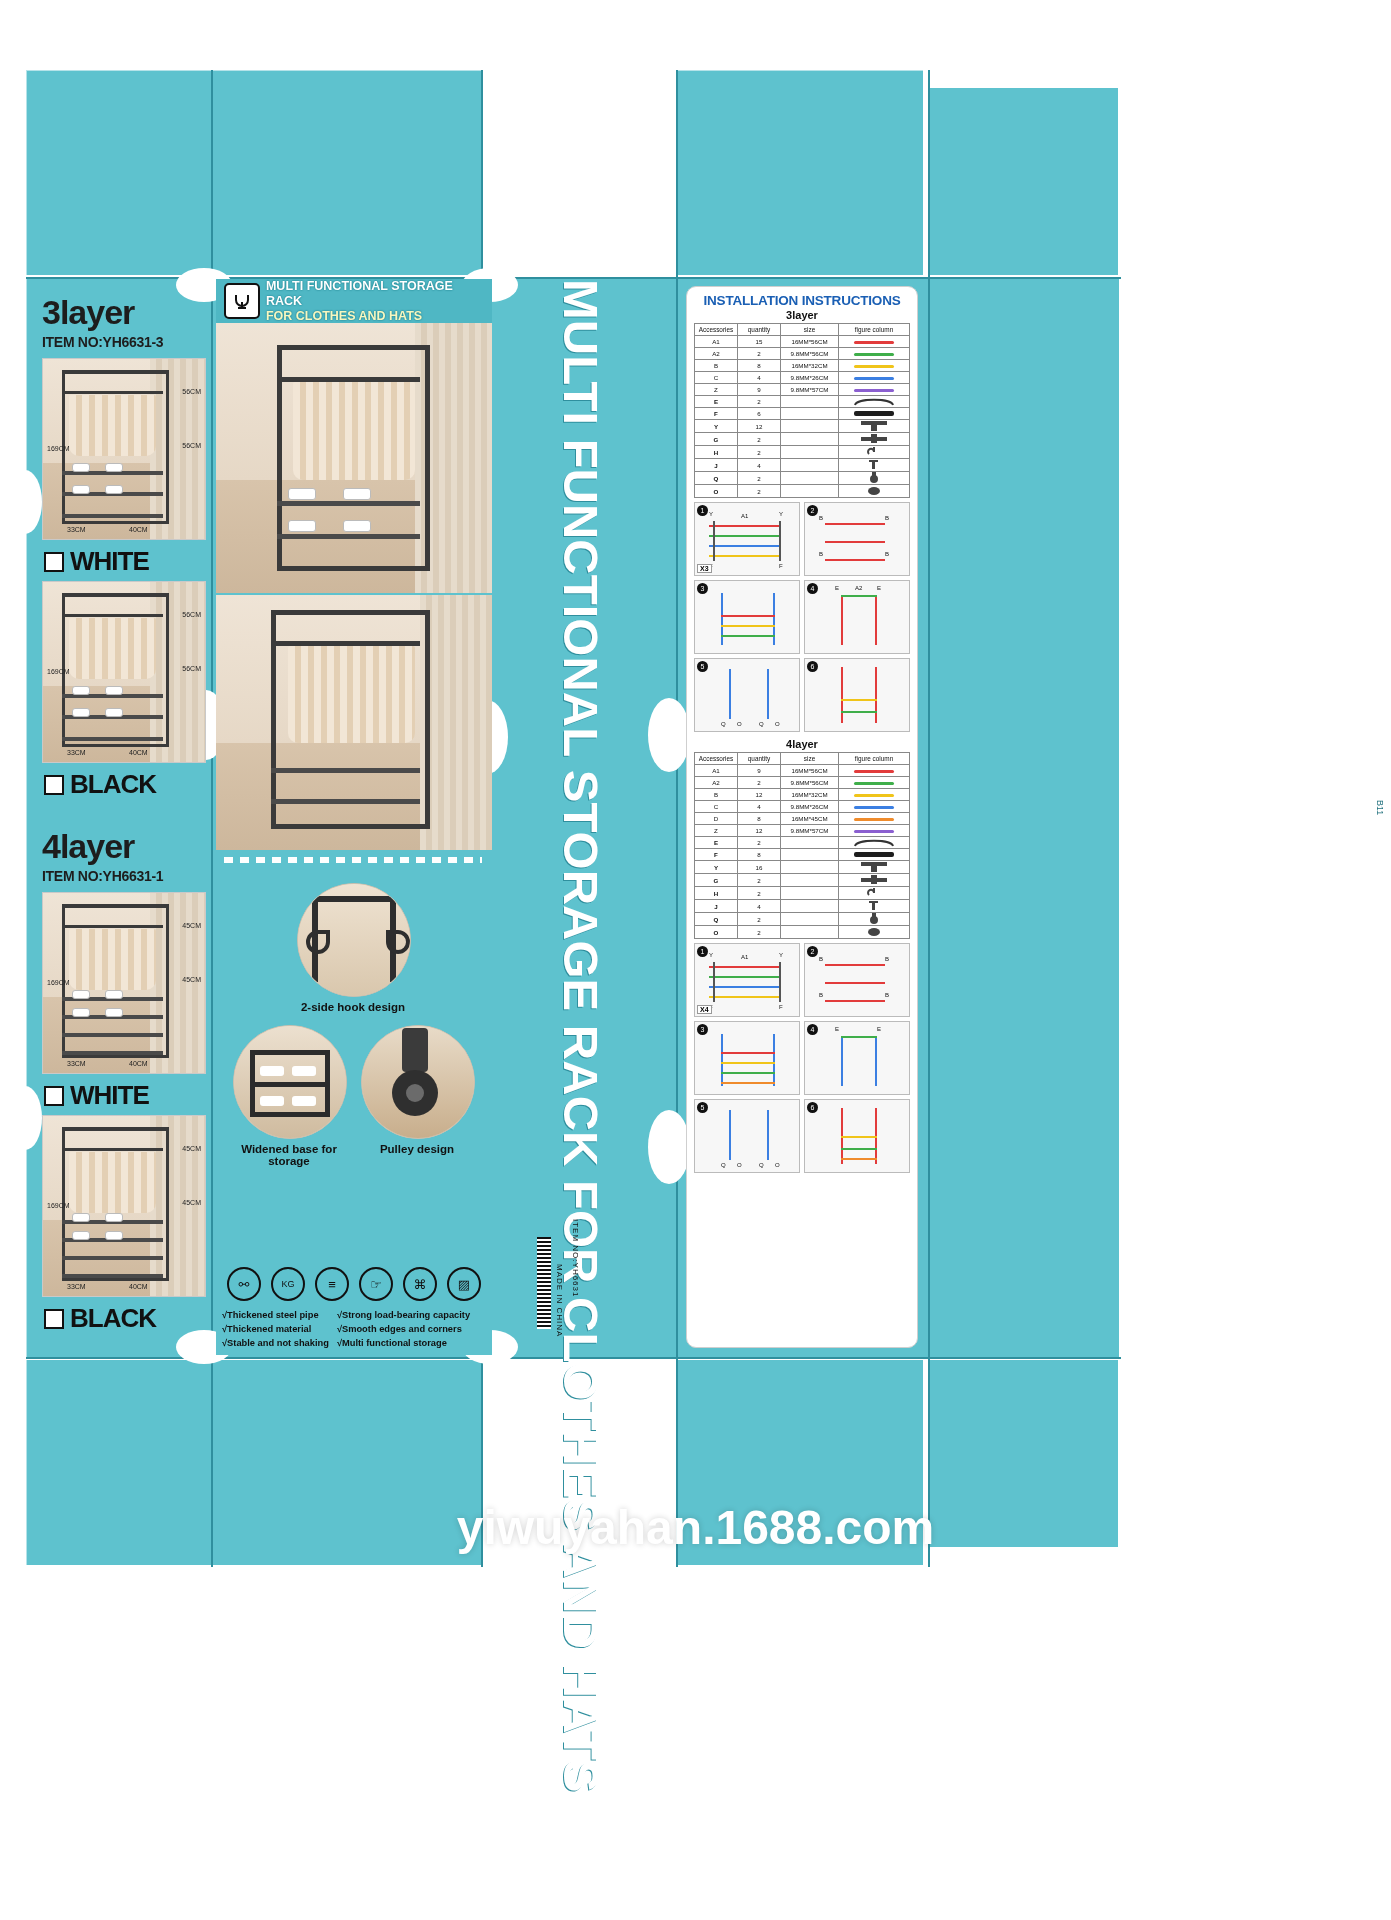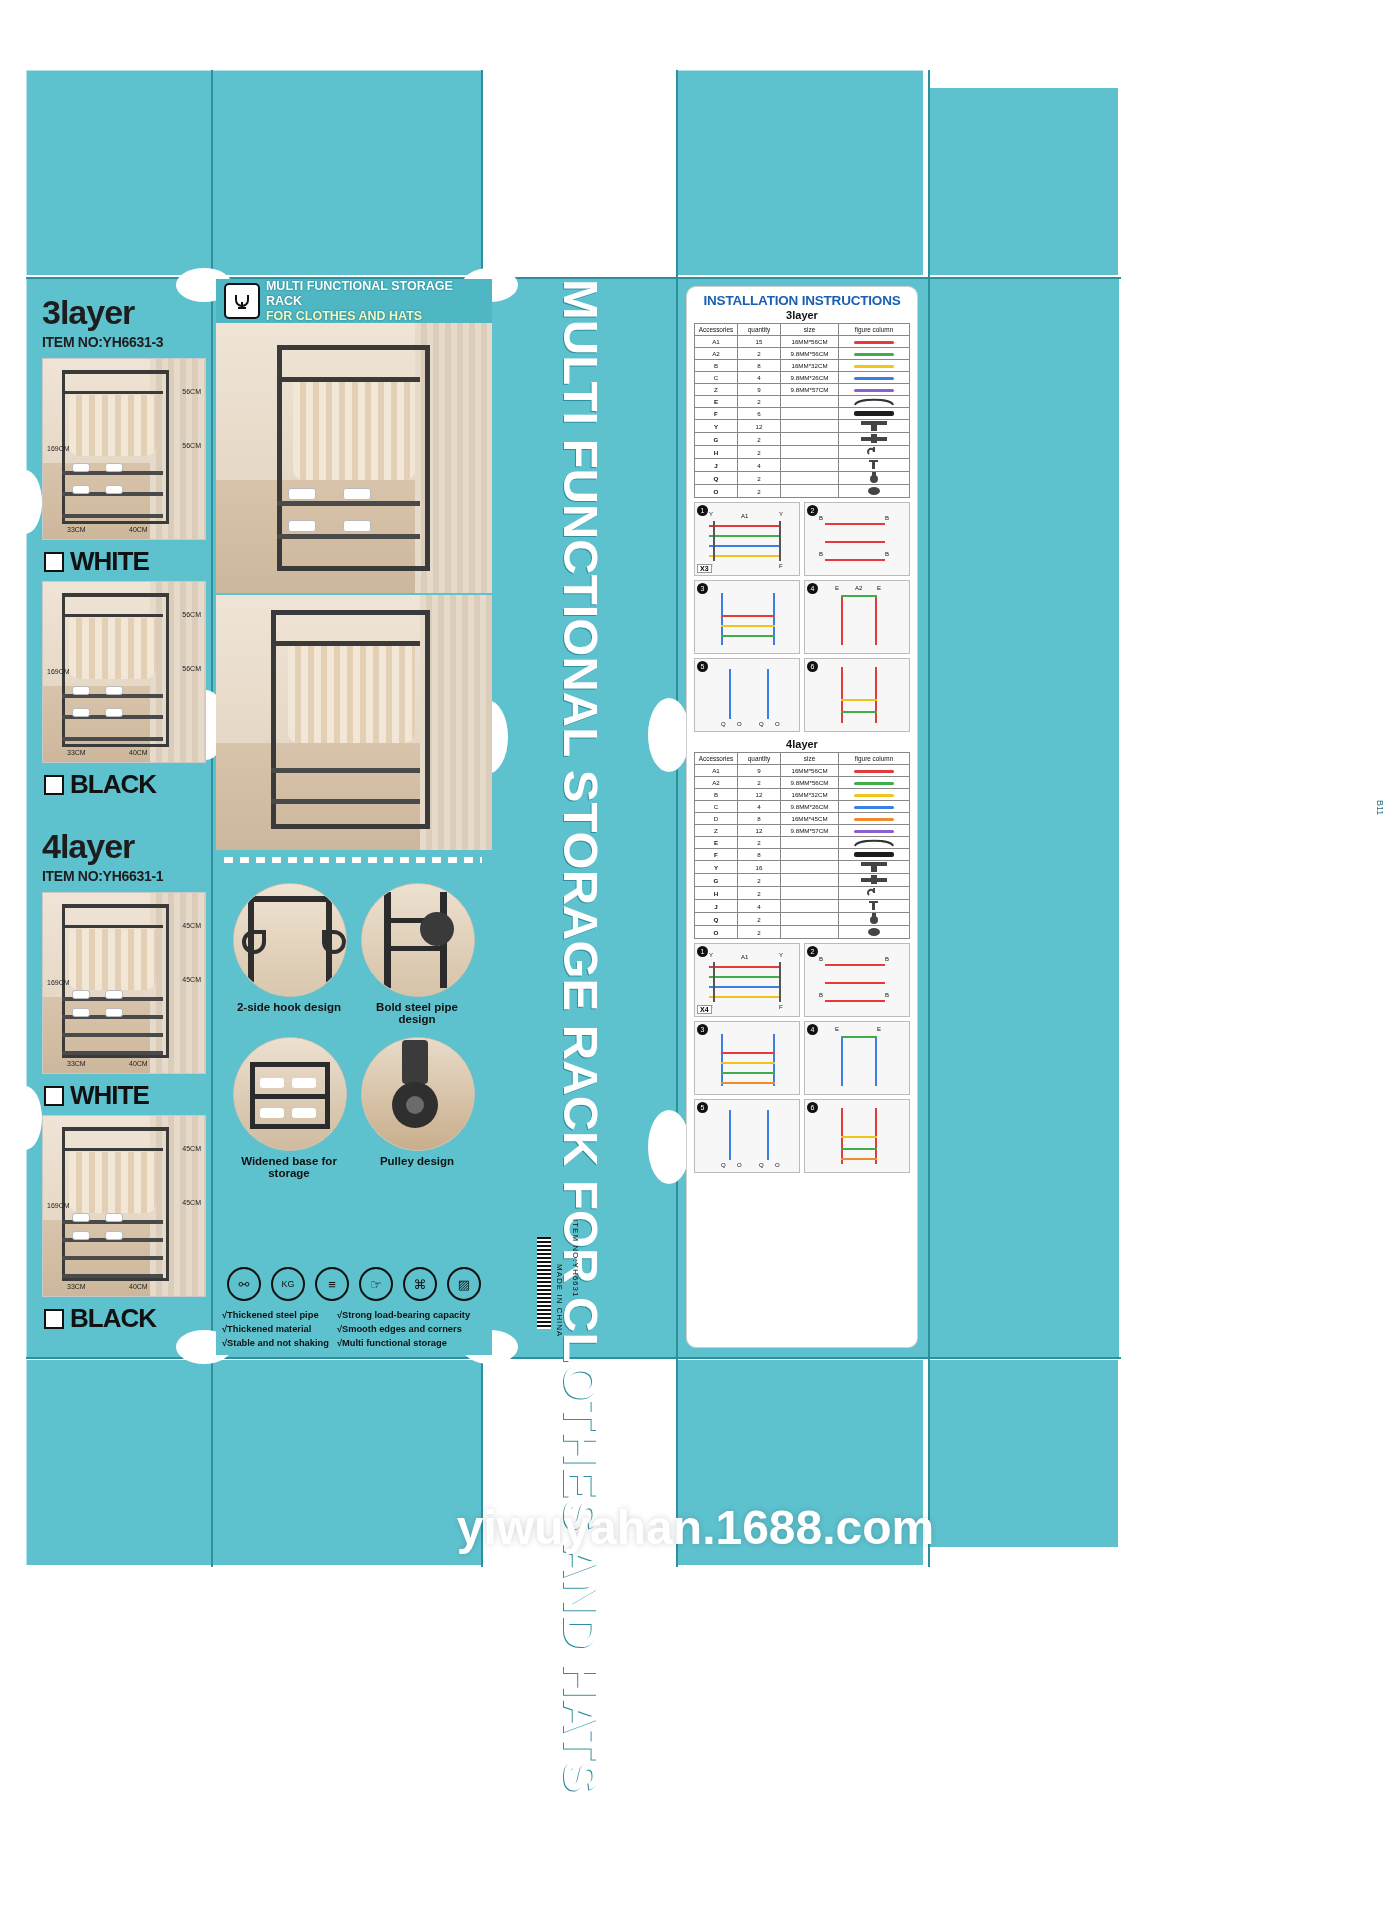--- a/index.html
+++ b/index.html
@@ -277,31 +277,20 @@
         <div>
           <div class="featcircle">
             <div style="position:absolute;inset:0;background:linear-gradient(180deg,#efe3d2,#d9c7ad);"></div>
             <div style="position:absolute;left:14px;top:12px;width:84px;height:6px;background:#2e2e2e;"></div>
             <div style="position:absolute;left:14px;top:12px;width:6px;height:86px;background:#2e2e2e;"></div>
             <div style="position:absolute;left:92px;top:12px;width:6px;height:86px;background:#2e2e2e;"></div>
             <div style="position:absolute;left:8px;top:46px;width:16px;height:16px;border:4px solid #2e2e2e;border-radius:50% 0 50% 50%;"></div>
             <div style="position:absolute;left:88px;top:46px;width:16px;height:16px;border:4px solid #2e2e2e;border-radius:0 50% 50% 50%;"></div>
           </div>
           <div class="featcap">2-side hook design</div>
-        </div>
-        <div>
-          <div class="featcircle">
-            <div style="position:absolute;inset:0;background:linear-gradient(180deg,#ece0cf,#d6c3a8);"></div>
-            <div style="position:absolute;left:22px;top:8px;width:7px;height:96px;background:#2b2b2b;"></div>
-            <div style="position:absolute;left:78px;top:8px;width:7px;height:96px;background:#2b2b2b;"></div>
-            <div style="position:absolute;left:22px;top:34px;width:63px;height:5px;background:#2b2b2b;"></div>
-            <div style="position:absolute;left:22px;top:62px;width:63px;height:5px;background:#2b2b2b;"></div>
-            <div style="position:absolute;left:58px;top:28px;width:34px;height:34px;border-radius:50%;background:#3a3a3a;"></div>
-          </div>
-          <div class="featcap">Bold steel pipe design</div>
         </div>
       </div>
 
       <div class="featrow" style="margin-top:12px;">
         <div>
           <div class="featcircle">
             <div style="position:absolute;inset:0;background:linear-gradient(180deg,#ece0cf,#cfbb9f);"></div>
             <div style="position:absolute;left:16px;top:24px;width:80px;height:5px;background:#2b2b2b;"></div>
             <div style="position:absolute;left:16px;top:56px;width:80px;height:5px;background:#2b2b2b;"></div>
             <div style="position:absolute;left:16px;top:86px;width:80px;height:5px;background:#2b2b2b;"></div>

